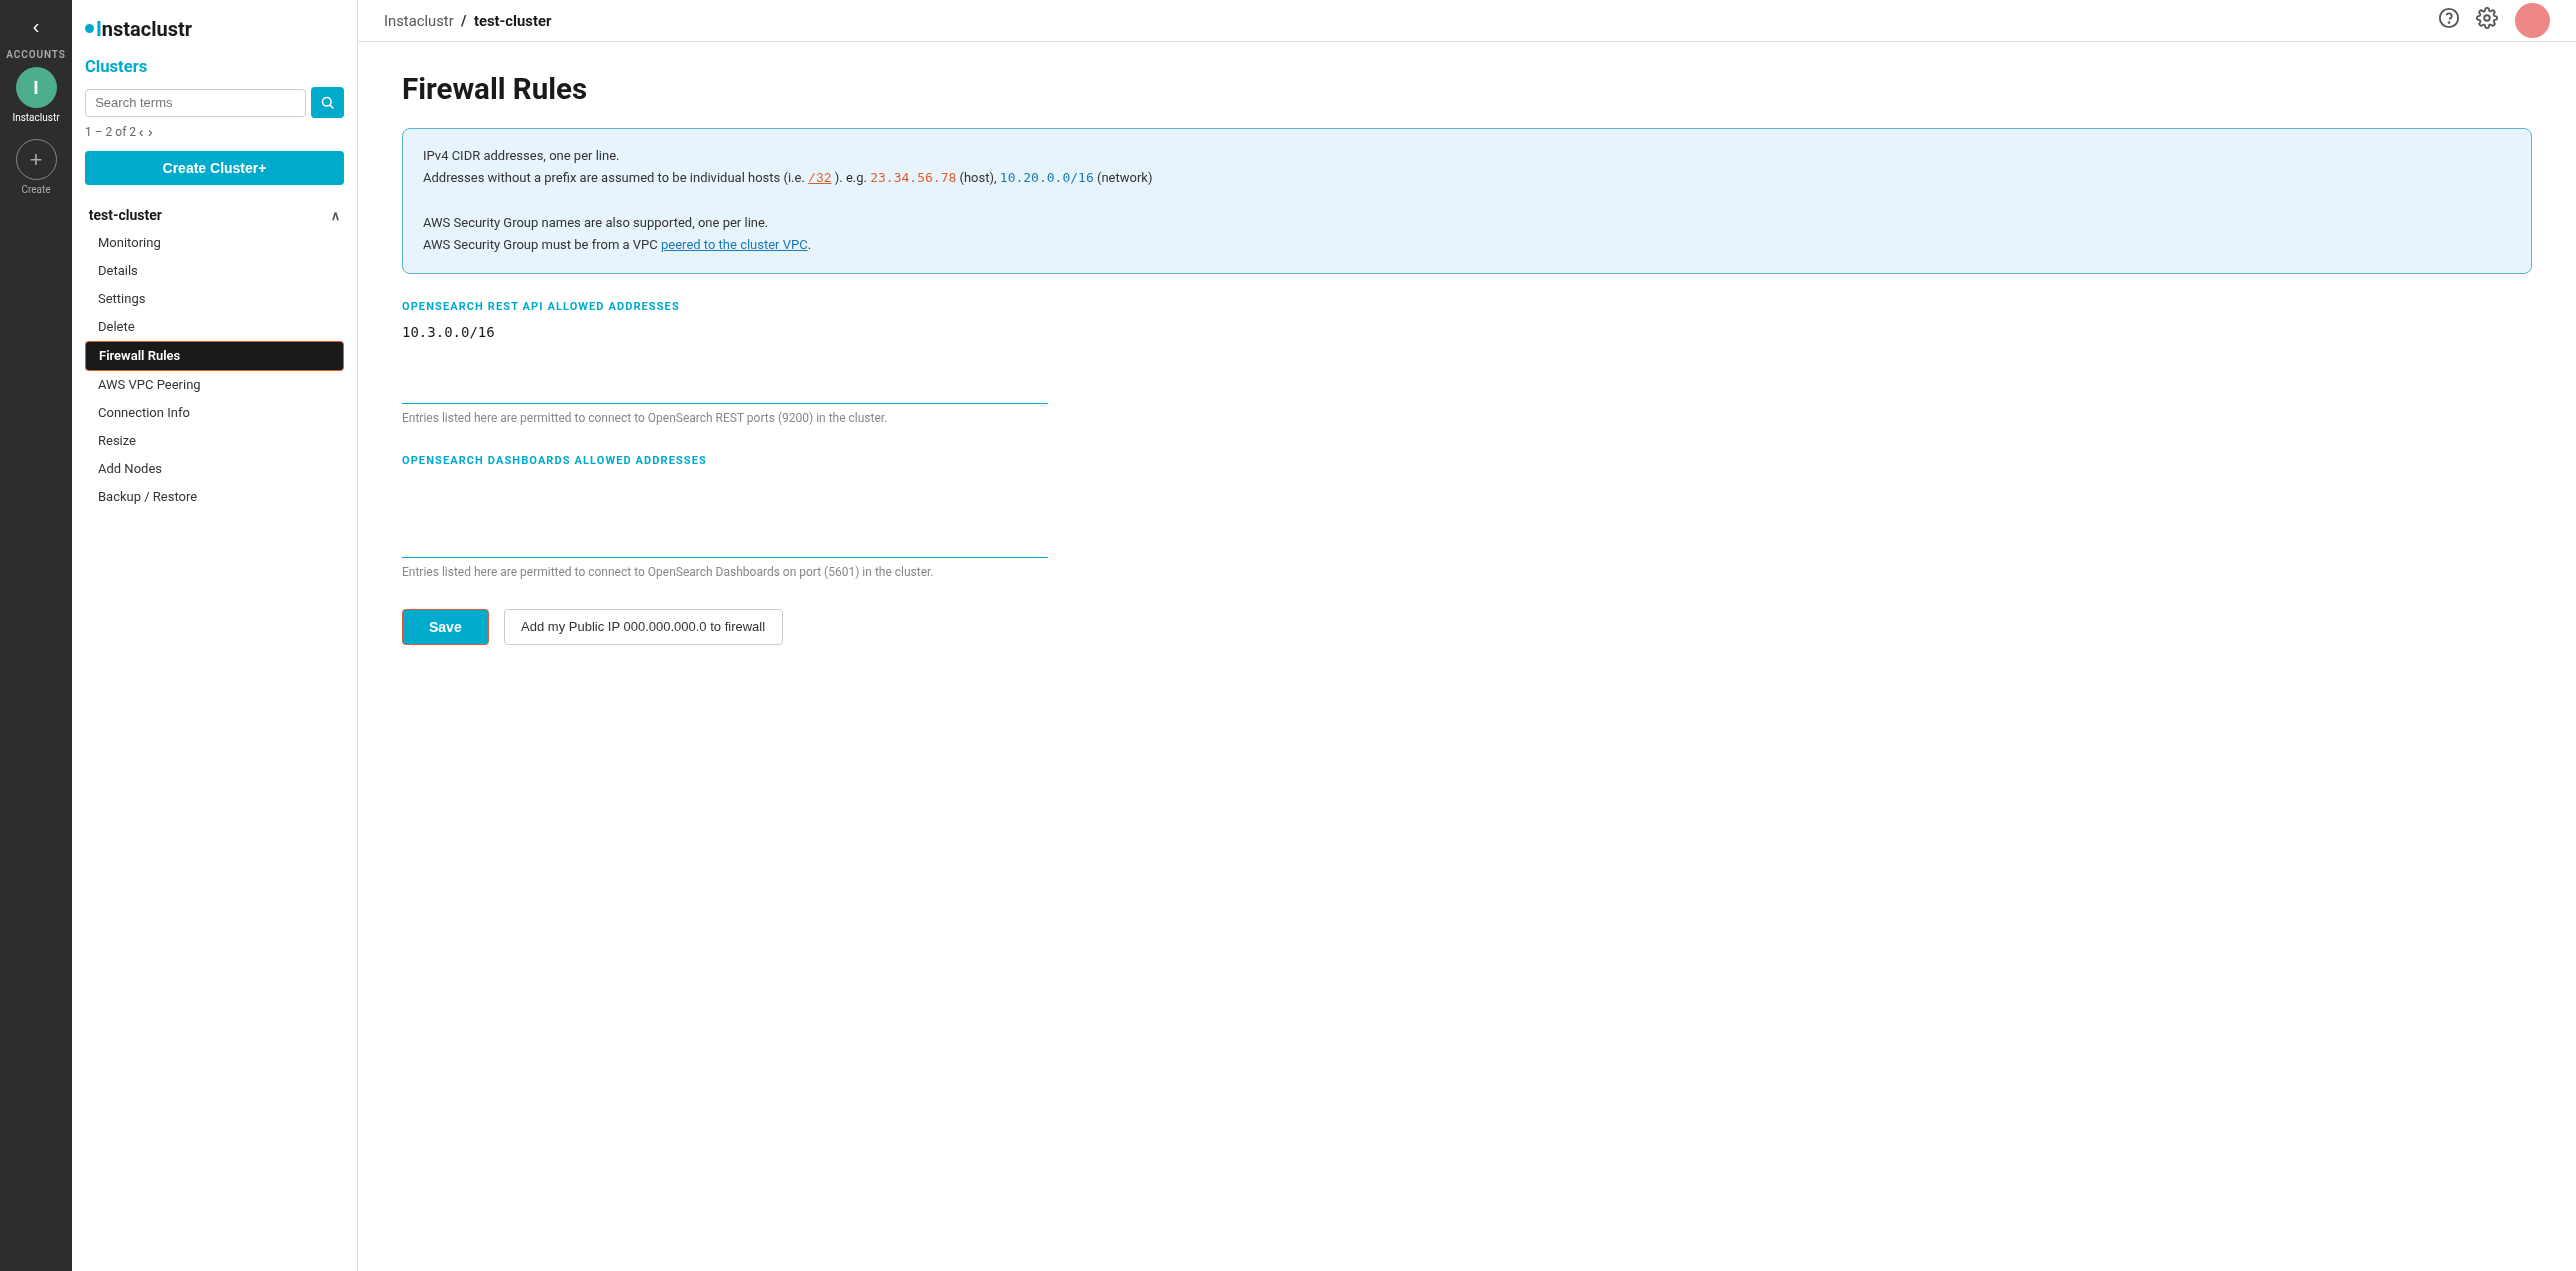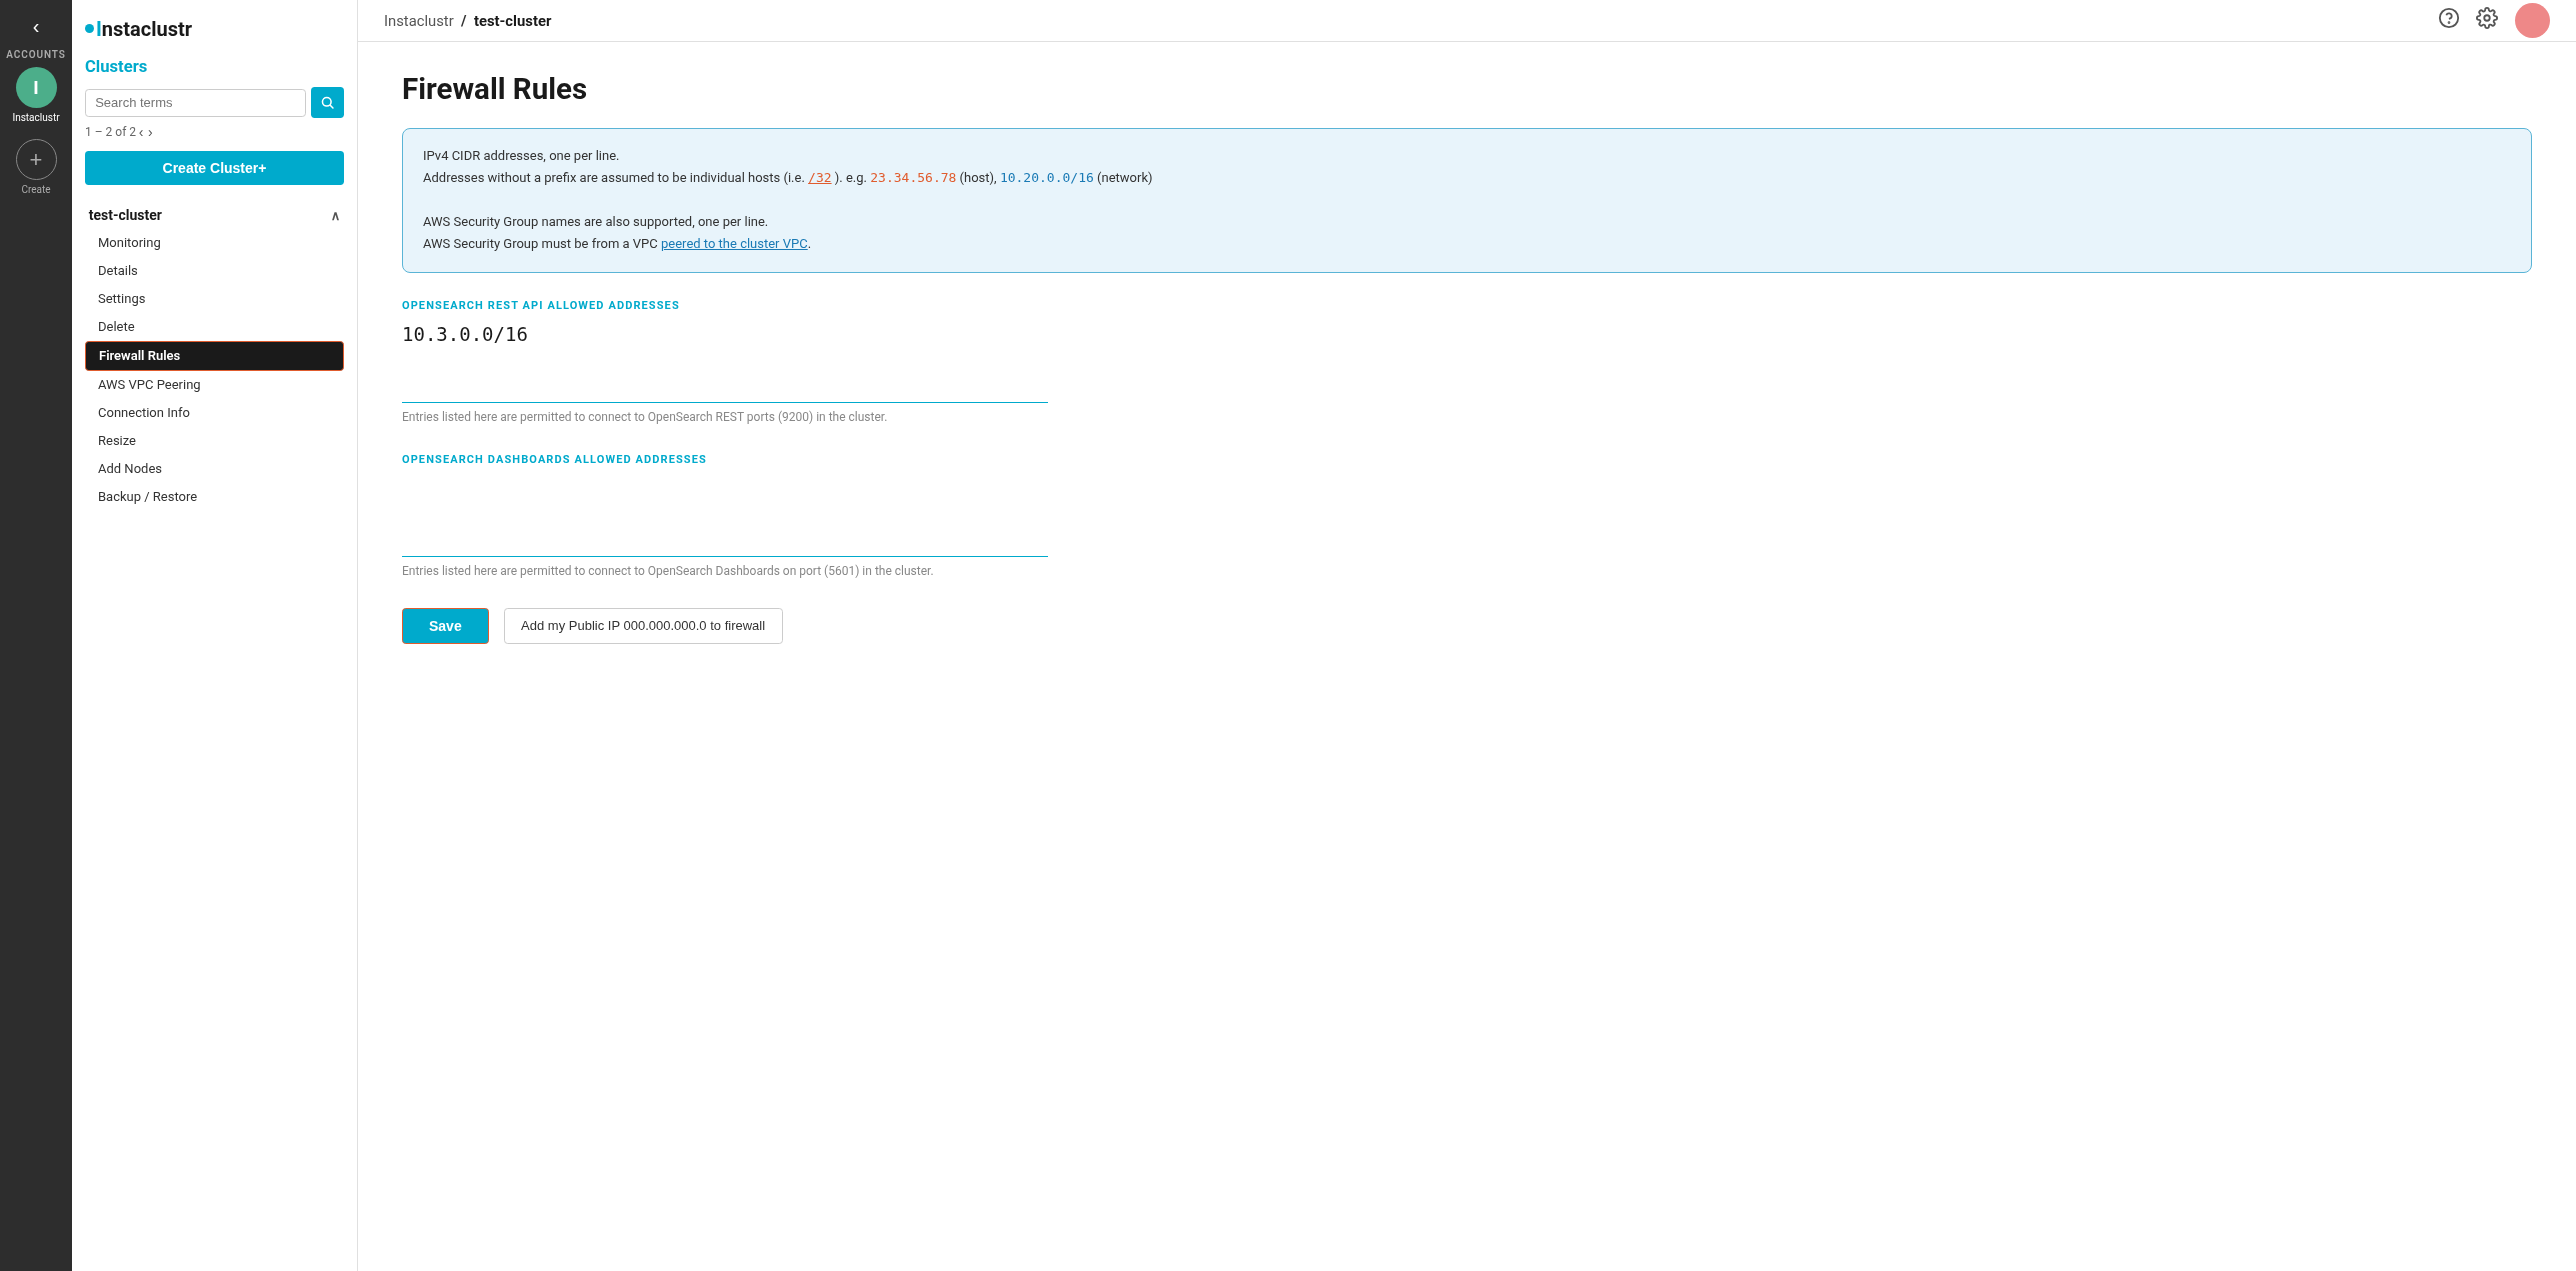--- a/index.html
+++ b/index.html
@@ -254,40 +254,40 @@
       border-radius: 8px;
       padding: 16.6px 20px;
       margin-bottom: 26px;
       font-size: 13px;
       color: #333;
       line-height: 1.7;
     }
     .info-box .code-red { color: #e05c2e; font-family: monospace; }
     .info-box .code-blue { color: #1a7ab5; font-family: monospace; }
     .info-box a { color: #1a7ab5; text-decoration: underline; }
-    .info-box .underline-text { text-decoration: underline; }
+    .info-box .underline-text { text-decoration: underline; font-family: Liberation Mono, monospace; }
 
     .section-block {
       margin-bottom: 29.5px;
     }
     .section-label {
       font-size: 11px;
       font-weight: 700;
       letter-spacing: 1.1px;
       text-transform: uppercase;
       color: #00aacc;
       margin-bottom: 7.4px;
     }
     .section-textarea {
       width: 646px;
       min-height: 83px;
       border: none;
       border-bottom: 1.8px solid #00aacc;
       outline: none;
-      font-size: 19px;
+      font-size: 14px;
       color: #1a1a1a;
       resize: none;
       padding: 3.7px 0;
       background: transparent;
       display: block;
     }
     .section-hint {
       font-size: 12px;
       color: #888;
       margin-top: 7.4px;

